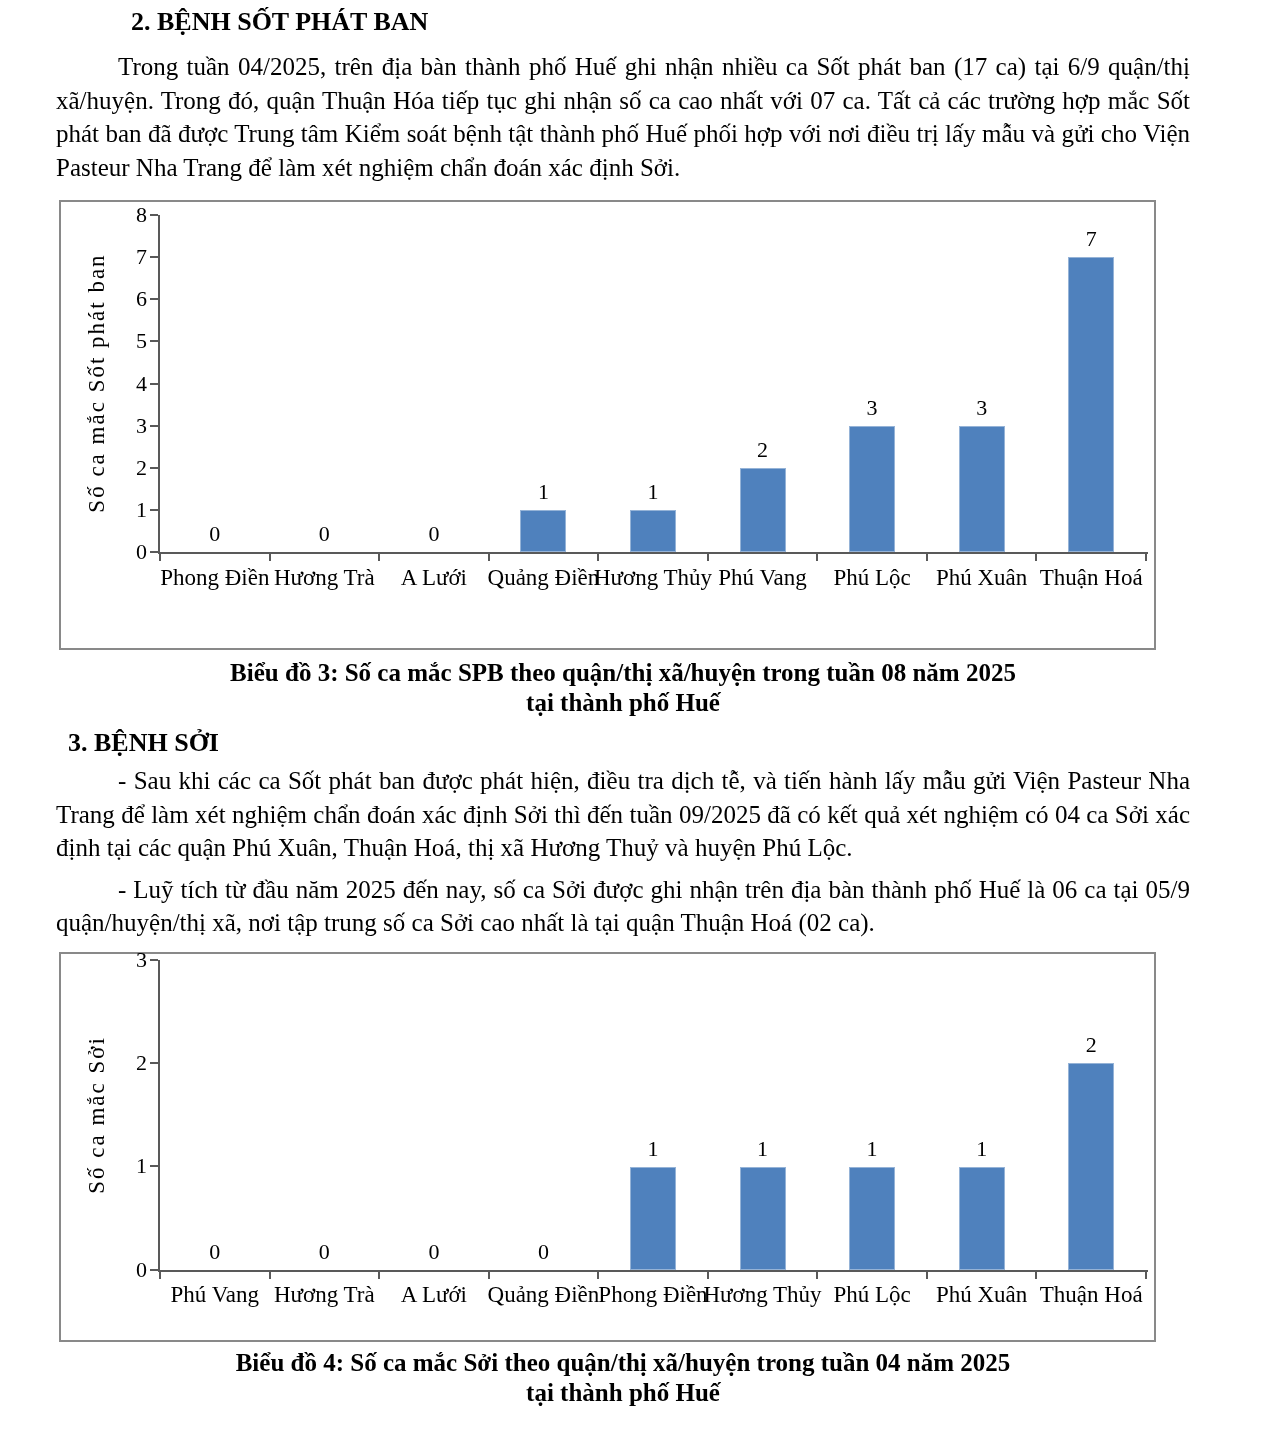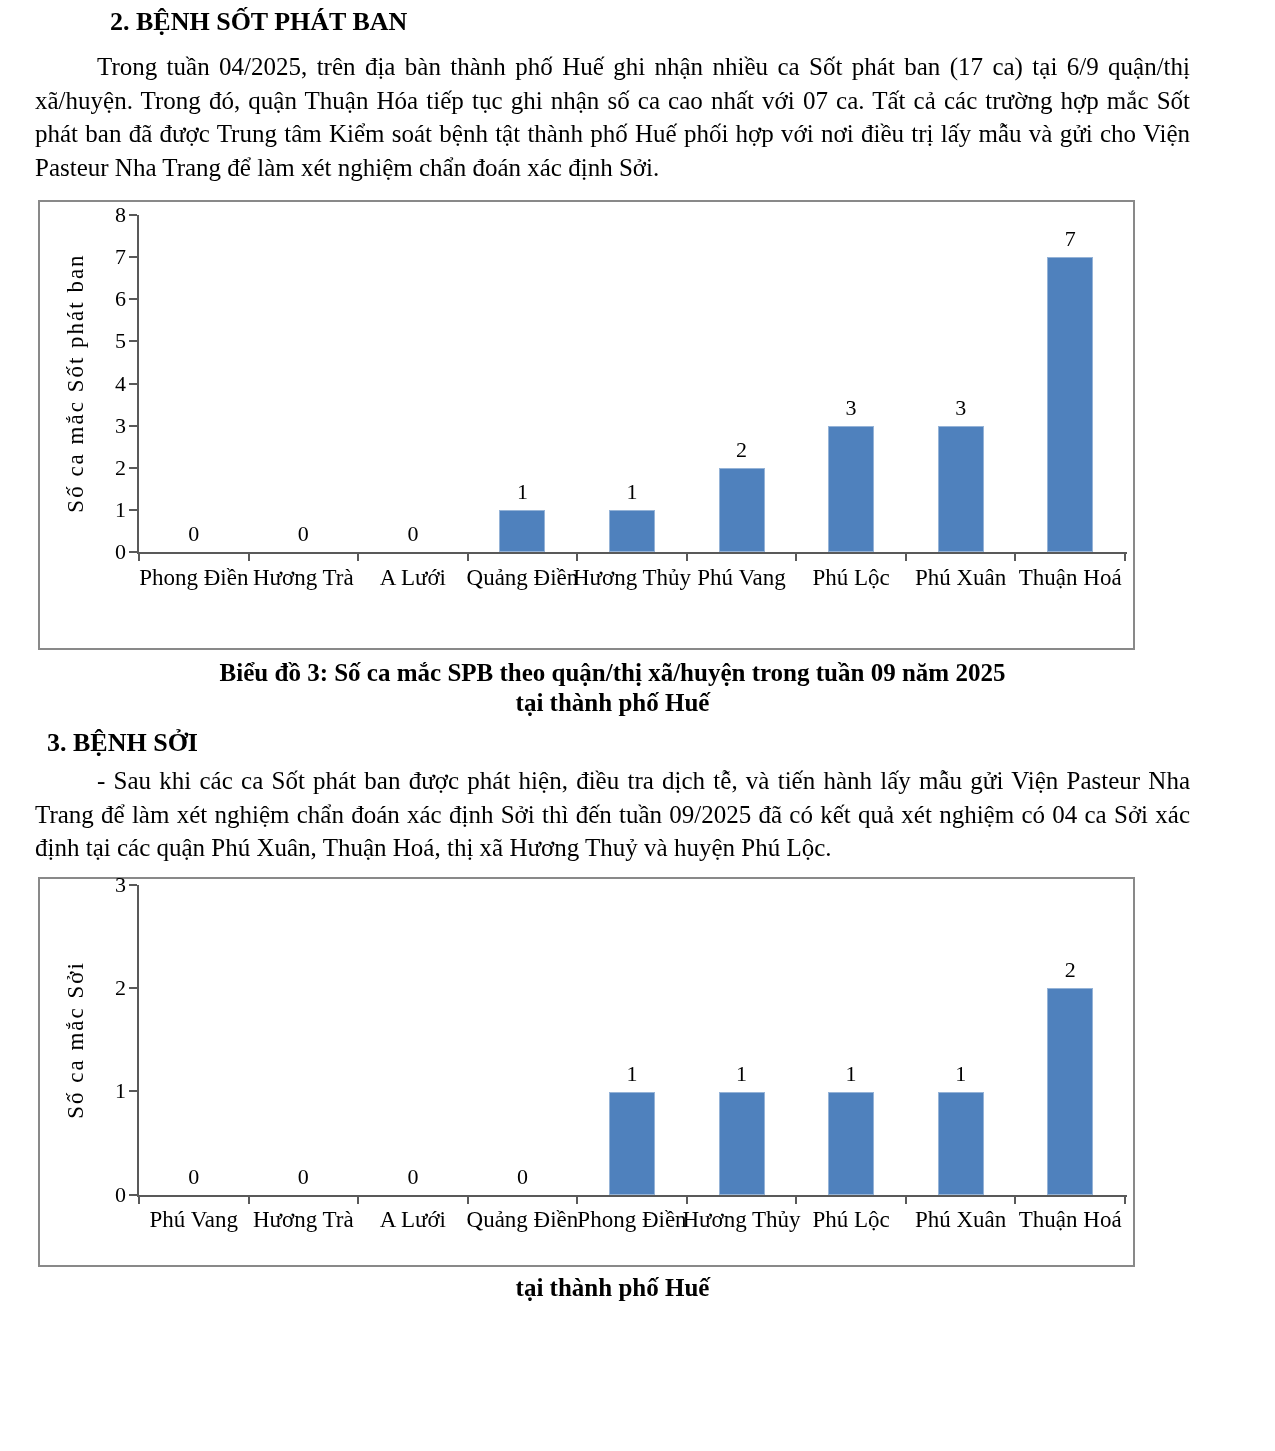--- a/index.html
+++ b/index.html
@@ -2,21 +2,21 @@
 <html><head>
 <meta charset="utf-8">
 <style>
   html,body{margin:0;padding:0;background:#ffffff;}
   body{
     width:1275px;height:1451px;
     font-family:"Liberation Serif","DejaVu Serif",serif;
     color:#000;
     overflow:hidden;
   }
-  .doc{padding:6px 85px 0 35px;}
+  .doc{padding:6px 85px 0 56px;}
   .sec-heading{
     font-size:26px;font-weight:bold;line-height:32px;
     margin-left:75px;
   }
   .sec-heading.second{margin-top:9px;margin-left:12px;}
   .body-para{
     font-size:25px;line-height:33.5px;text-align:justify;
     text-indent:62px;margin:12px 0 0 0;
   }
   .body-para.p2{margin-top:5px;}
@@ -113,28 +113,29 @@
         <div class="bar" style="left: 897.667px; top: 224px; width: 46px; height: 126px; background: rgb(79, 129, 189); border-color: rgb(149, 179, 215);"></div>
         <div class="val-label" style="left: 890.667px; top: 194px; width: 60px;">3</div>
         <div class="cat-label" style="left: 865.889px; top: 363px; width: 109.556px;">Phú Xuân</div>
         <div class="bar" style="left: 1007.22px; top: 55px; width: 46px; height: 295px; background: rgb(79, 129, 189); border-color: rgb(149, 179, 215);"></div>
         <div class="val-label" style="left: 1000.22px; top: 25px; width: 60px;">7</div>
         <div class="cat-label" style="left: 975.444px; top: 363px; width: 109.556px;">Thuận Hoá</div>
       </div>
   </div>
 
   <div class="caption">
-    <div>Biểu đồ 3: Số ca mắc SPB theo quận/thị xã/huyện trong tuần 09 năm 2025</div>
+    <div>Biểu đồ 3: Số ca mắc SPB theo quận/thị xã/huyện trong tuần 08 năm 2025</div>
     <div>tại thành phố Huế</div>
   </div>
 
   <div class="sec-heading second">3. BỆNH SỞI</div>
 
   <p class="body-para p2">- Sau khi các ca Sốt phát ban được phát hiện, điều tra dịch tễ, và tiến hành lấy mẫu gửi Viện Pasteur Nha Trang để làm xét nghiệm chẩn đoán xác định Sởi thì đến tuần 09/2025 đã có kết quả xét nghiệm có 04 ca Sởi xác định tại các quận Phú Xuân, Thuận Hoá, thị xã Hương Thuỷ và huyện Phú Lộc.</p>
 
+  <p class="body-para p3">- Luỹ tích từ đầu năm 2025 đến nay, số ca Sởi được ghi nhận trên địa bàn thành phố Huế là 06 ca tại 05/9 quận/huyện/thị xã, nơi tập trung số ca Sởi cao nhất là tại quận Thuận Hoá (02 ca).</p>
 
   <div class="chart-outer chart2" id="chart-1">
     <div class="y-title">Số ca mắc Sởi</div>
     <div class="chart-canvas">
         <div class="axis" style="left: 97px; top: 6px; width: 2px; height: 312px; background: rgb(89, 89, 89);"></div>
         <div class="axis" style="left: 97px; top: 316px; width: 990px; height: 2px; background: rgb(89, 89, 89);"></div>
         <div class="axis" style="left: 89px; top: 315px; width: 8px; height: 2px; background: rgb(89, 89, 89);"></div>
         <div class="ytick-label" style="left: 0px; top: 304px; width: 86px;">0</div>
         <div class="axis" style="left: 89px; top: 211.667px; width: 8px; height: 2px; background: rgb(89, 89, 89);"></div>
         <div class="ytick-label" style="left: 0px; top: 200.667px; width: 86px;">1</div>
@@ -172,16 +173,17 @@
         <div class="bar" style="left: 897.667px; top: 213px; width: 46px; height: 103px; background: rgb(79, 129, 189); border-color: rgb(149, 179, 215);"></div>
         <div class="val-label" style="left: 890.667px; top: 183px; width: 60px;">1</div>
         <div class="cat-label" style="left: 865.889px; top: 328px; width: 109.556px;">Phú Xuân</div>
         <div class="bar" style="left: 1007.22px; top: 109px; width: 46px; height: 207px; background: rgb(79, 129, 189); border-color: rgb(149, 179, 215);"></div>
         <div class="val-label" style="left: 1000.22px; top: 79px; width: 60px;">2</div>
         <div class="cat-label" style="left: 975.444px; top: 328px; width: 109.556px;">Thuận Hoá</div>
       </div>
   </div>
 
   <div class="caption cap2">
+    <div>Biểu đồ 4: Số ca mắc Sởi theo quận/thị xã/huyện trong tuần 04 năm 2025</div>
     <div>tại thành phố Huế</div>
   </div>
 
 </div>
 
 </body></html>

